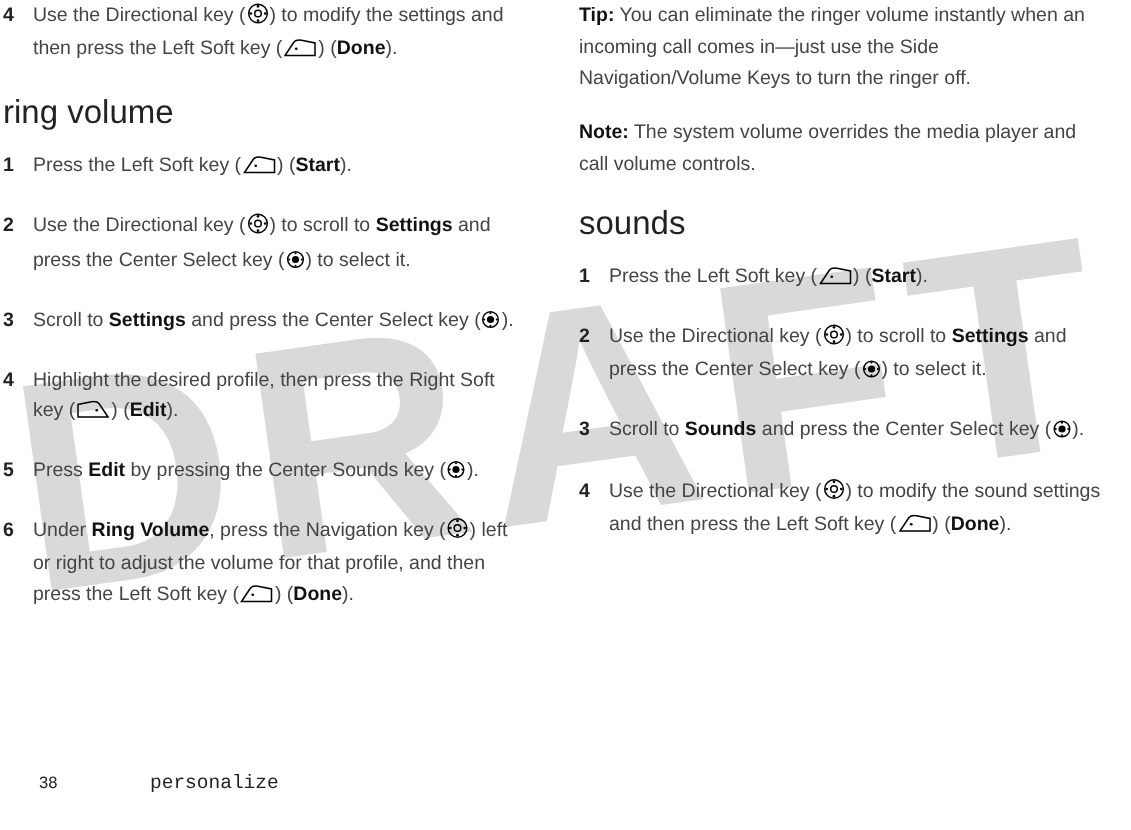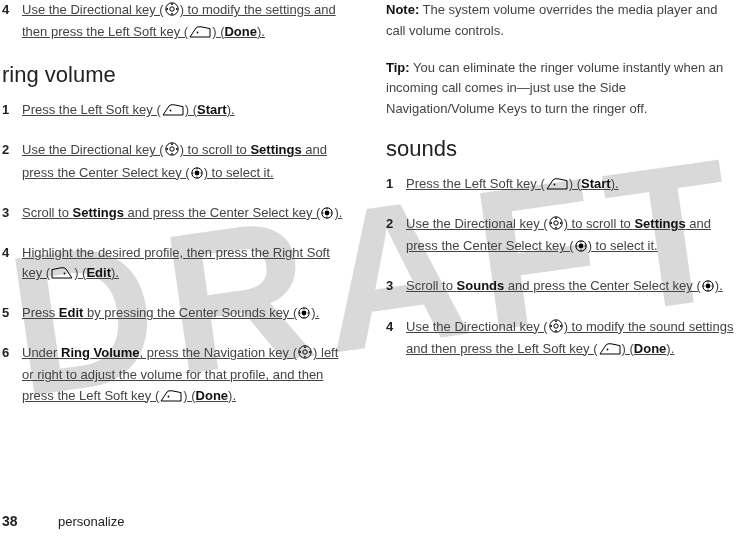--- a/index.html
+++ b/index.html
@@ -3,28 +3,28 @@
   <meta charset="utf-8">
   <style>
     * { box-sizing: border-box; margin: 0; padding: 0; }
     html, body { width: 754px; height: 553px; font-family: Arial, Helvetica, sans-serif; color: #222; background: #fff; position: relative; }
     .watermark { position: absolute; left: 50%; top: 50%; transform: translate(-50%, -50%) rotate(-8deg); font-size: 200px; font-weight: 700; color: #d9d9d9; letter-spacing: 12px; z-index: 0; pointer-events: none; user-select: none; }
     .page { position: relative; z-index: 1; display: flex; flex-direction: column; height: 100%; padding: 0 18px 24px 2px; }
     .columns { display: flex; flex: 1; gap: 34px; }
     .col { flex: 1; }
     .step { display: flex; margin-bottom: 18px; line-height: 1.55; font-size: 13px; }
     .step-num { width: 20px; flex-shrink: 0; font-weight: 700; }
-    .step-body { flex: 1; color: #444; text-decoration: underline; }
+    .step-body { flex: 1; color: #444; }
     h2.subhead { font-size: 22px; font-weight: 400; margin-bottom: 12px; margin-top: 4px; }
     .b { font-weight: 700; color: #111; }
     .para { font-size: 13px; line-height: 1.6; margin-bottom: 16px; color: #444; }
     .icon { display: inline-block; vertical-align: -2px; margin: 0 1px; }
     .footer { display: flex; align-items: center; font-size: 13px; padding-top: 18px; }
-    .footer .pg { font-weight: 700; min-width: 22px; font-size: 14px; }
-    .footer .sec { margin-left: 34px; }
+    .footer .pg { font-weight: 400; min-width: 22px; font-size: 11px; margin-left: 24px; }
+    .footer .sec { margin-left: 52px; font-family: Liberation Mono, monospace; }
 
     
     svg { display: inline-block; }
     .dirkey { width: 14px; height: 14px; }
     .softkey { width: 22px; height: 12px; }
     .center { width: 12px; height: 12px; }
   </style>
 </head>
 <body>
 
@@ -130,24 +130,24 @@
                 <use href="#i-dir"></use>
               </svg></span><span>) left or right to adjust the volume for that profile, and then press the Left Soft key (</span><span class="icon"><svg class="softkey" viewBox="0 0 22 12">
                 <use href="#i-leftsoft"></use>
               </svg></span><span>) (</span><span class="b">Done</span><span>).</span>
         </div>
       </div>
     </div>
 
     <div class="col">
       <div class="para">
-        <span class="b">Note:</span><span> The system volume overrides the media player and call volume controls.</span>
+        <span class="b">Tip:</span><span> You can eliminate the ringer volume instantly when an incoming call comes in—just use the Side Navigation/Volume Keys to turn the ringer off.</span>
       </div>
       <div class="para">
-        <span class="b">Tip:</span><span> You can eliminate the ringer volume instantly when an incoming call comes in—just use the Side Navigation/Volume Keys to turn the ringer off.</span>
+        <span class="b">Note:</span><span> The system volume overrides the media player and call volume controls.</span>
       </div>
 
       <h2 class="subhead">sounds</h2>
 
 
       <div class="step">
         <div class="step-num">1</div>
         <div class="step-body">
           <span>Press the Left Soft key (</span><span class="icon"><svg class="softkey" viewBox="0 0 22 12">
                 <use href="#i-leftsoft"></use>

